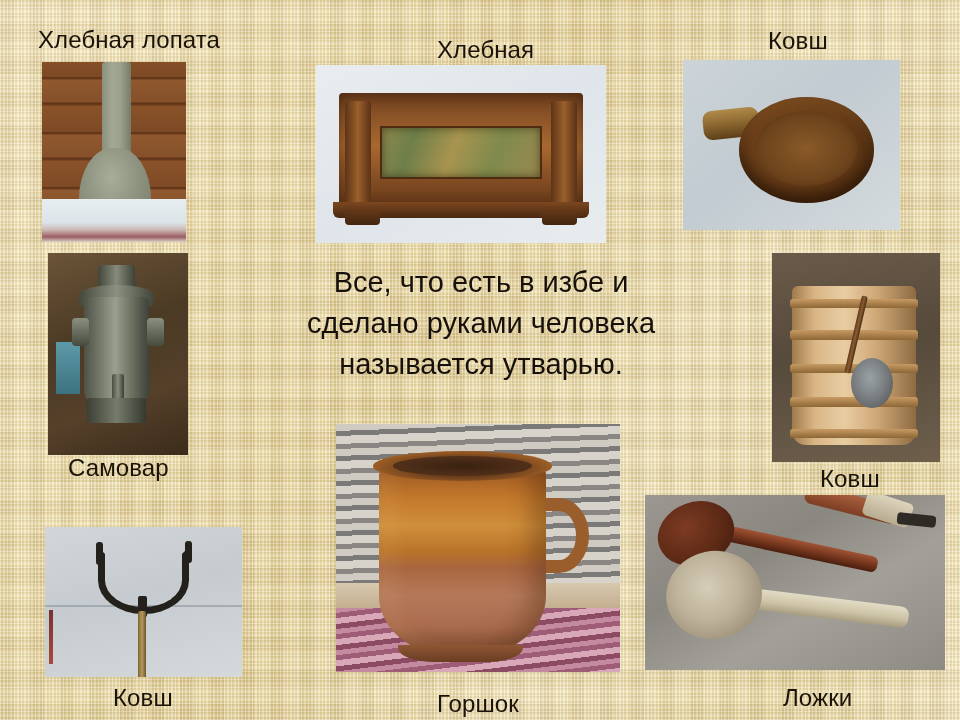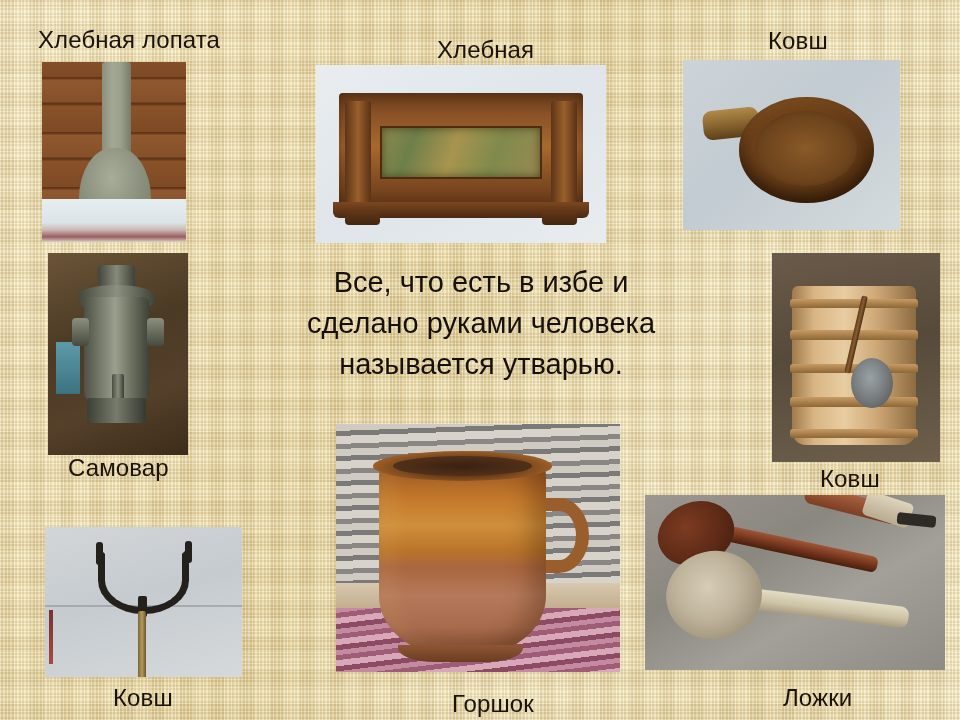--- a/index.html
+++ b/index.html
@@ -418,21 +418,21 @@
     <div class="ph-inner pot-bg">
       <div class="pot-shelf"></div>
       <div class="pot-cloth"></div>
       <div class="pot-handle"></div>
       <div class="pot-body"></div>
       <div class="pot-foot"></div>
       <div class="pot-rim"></div>
       <div class="pot-mouth"></div>
     </div>
   </div>
-  <div class="caption" style="left:437px; top:691px;padding-left:15px;">Горшок</div>
+  <div class="caption" style="left:437px; top:691px;">Горшок</div>
 
   <div class="photo" style="left:645px; top:495px; width:300px; height:175px;">
     <div class="ph-inner sp-bg">
       <div class="sp-top-stick"></div>
       <div class="sp-top-pale"></div>
       <div class="sp-top-dark"></div>
       <div class="sp-dark-handle"></div>
       <div class="sp-dark-bowl"></div>
       <div class="sp-light-handle"></div>
       <div class="sp-light-bowl"></div>

